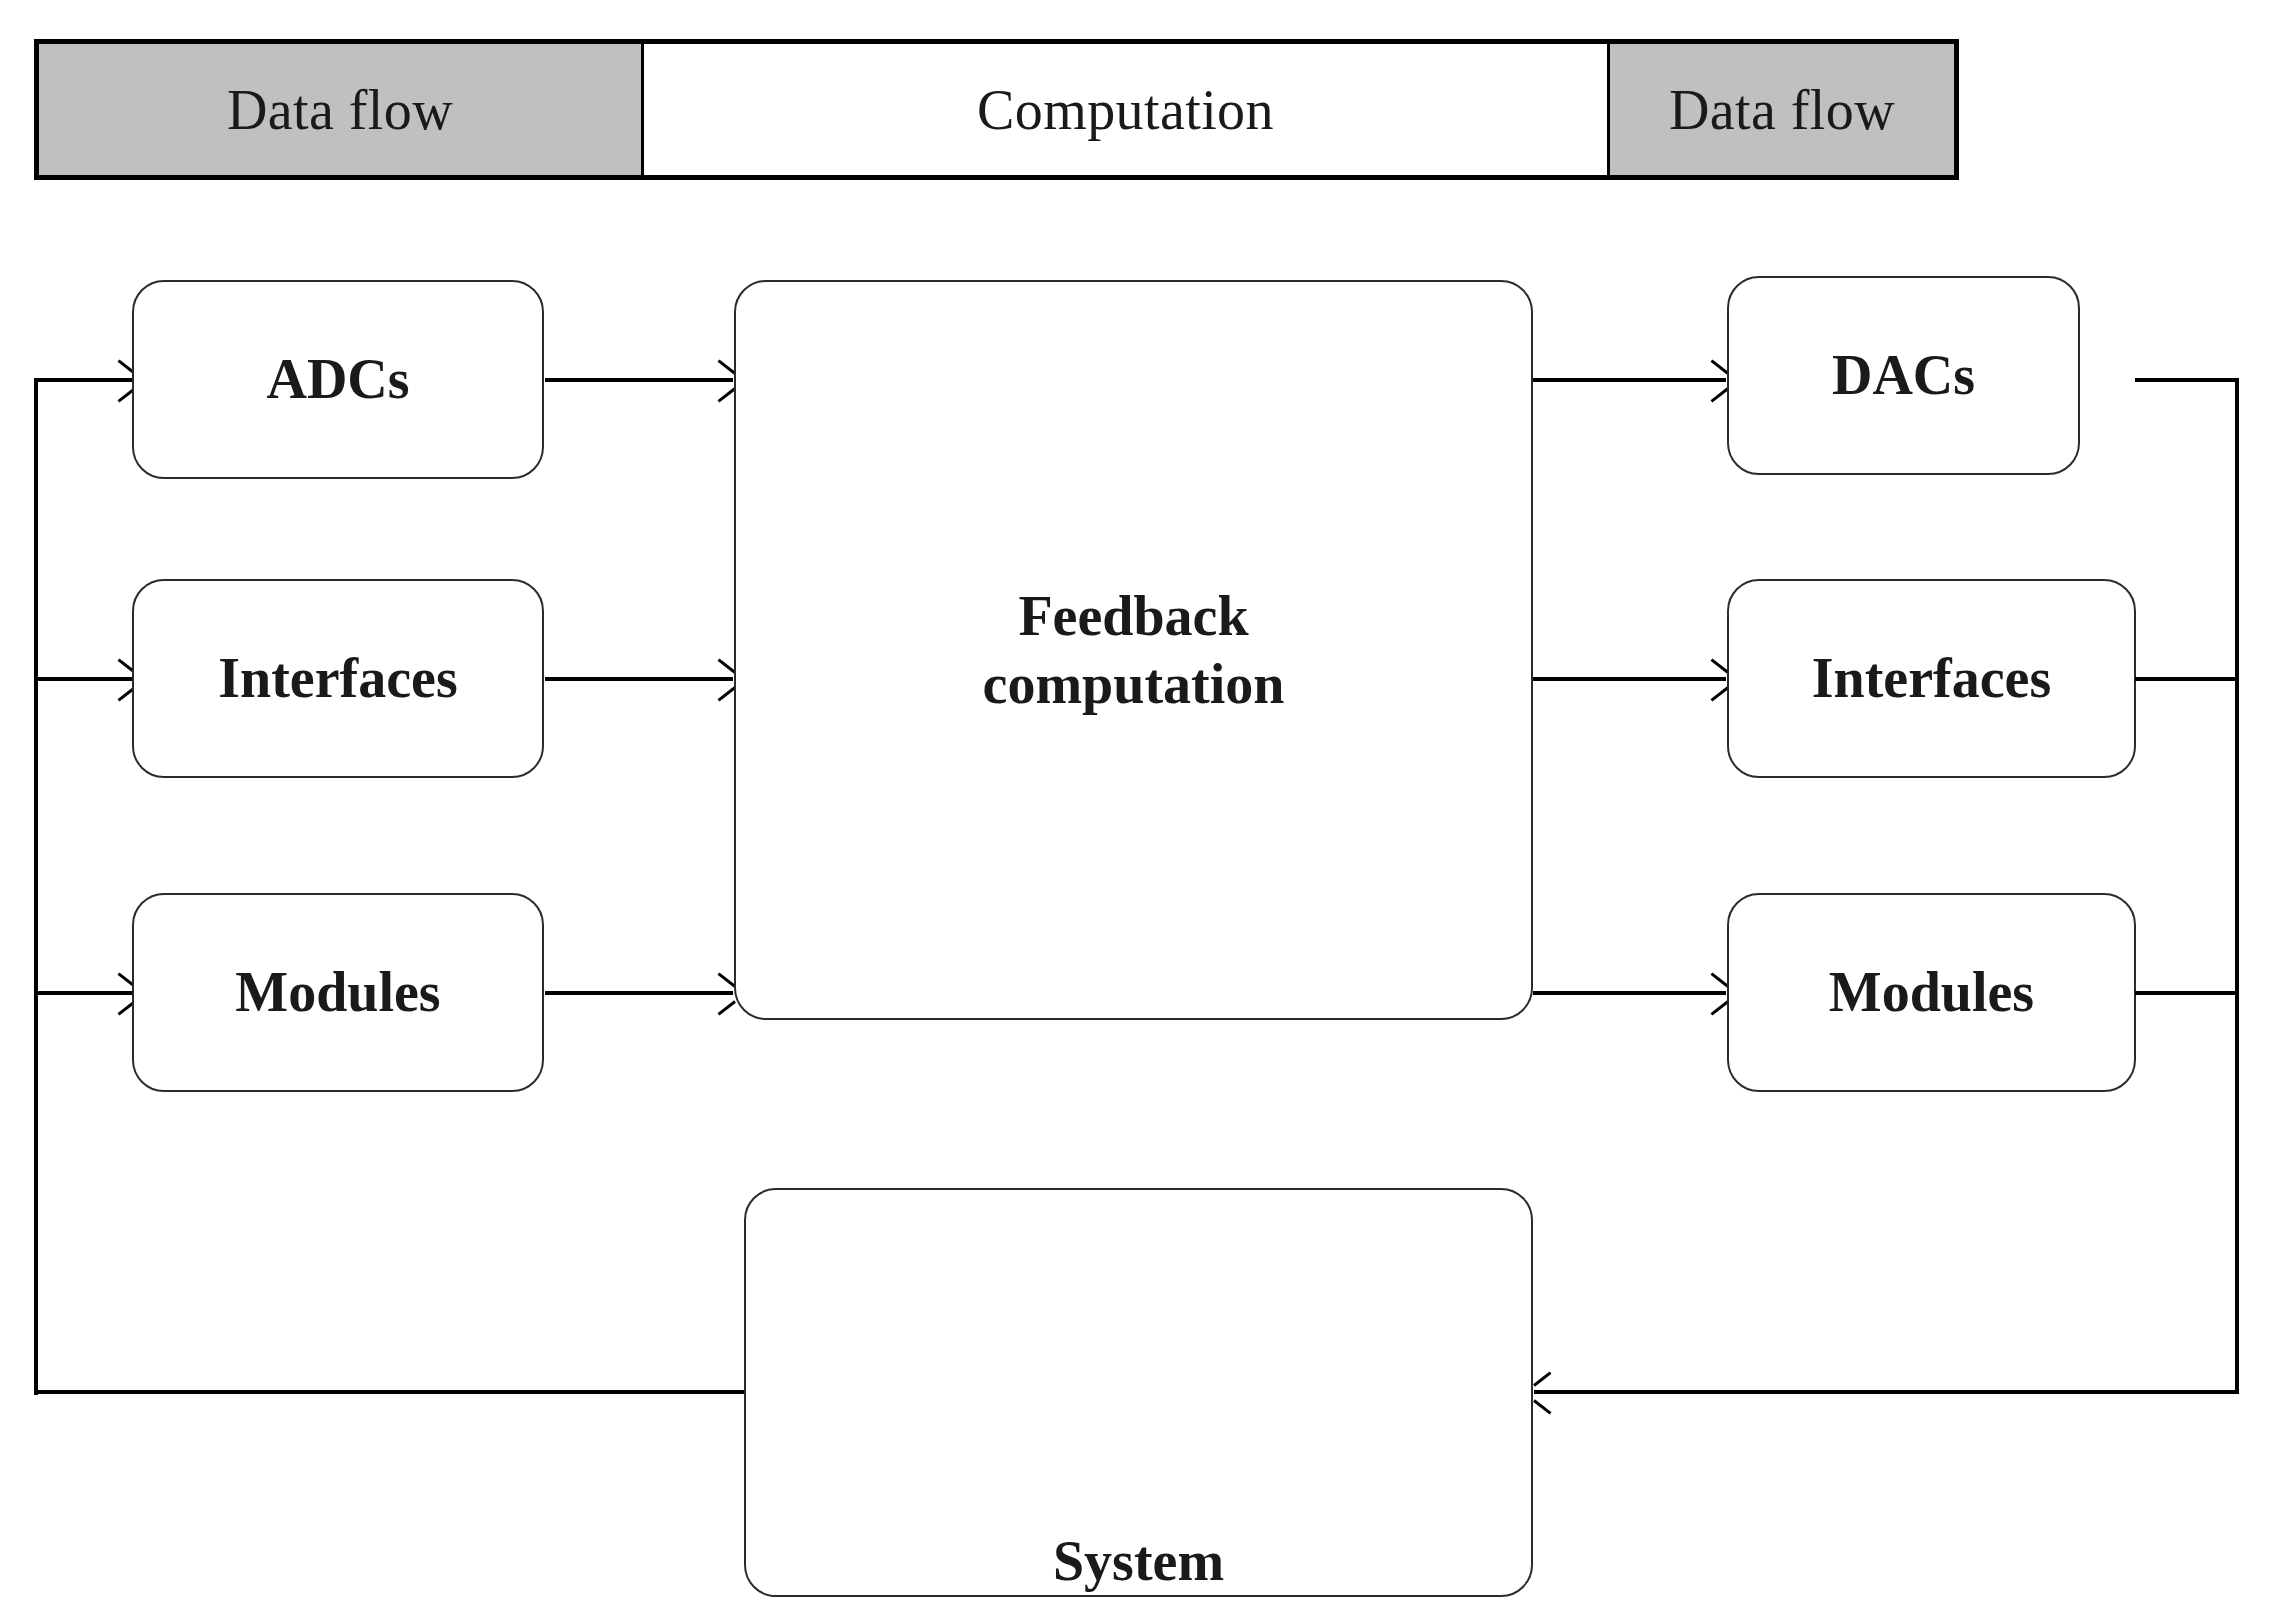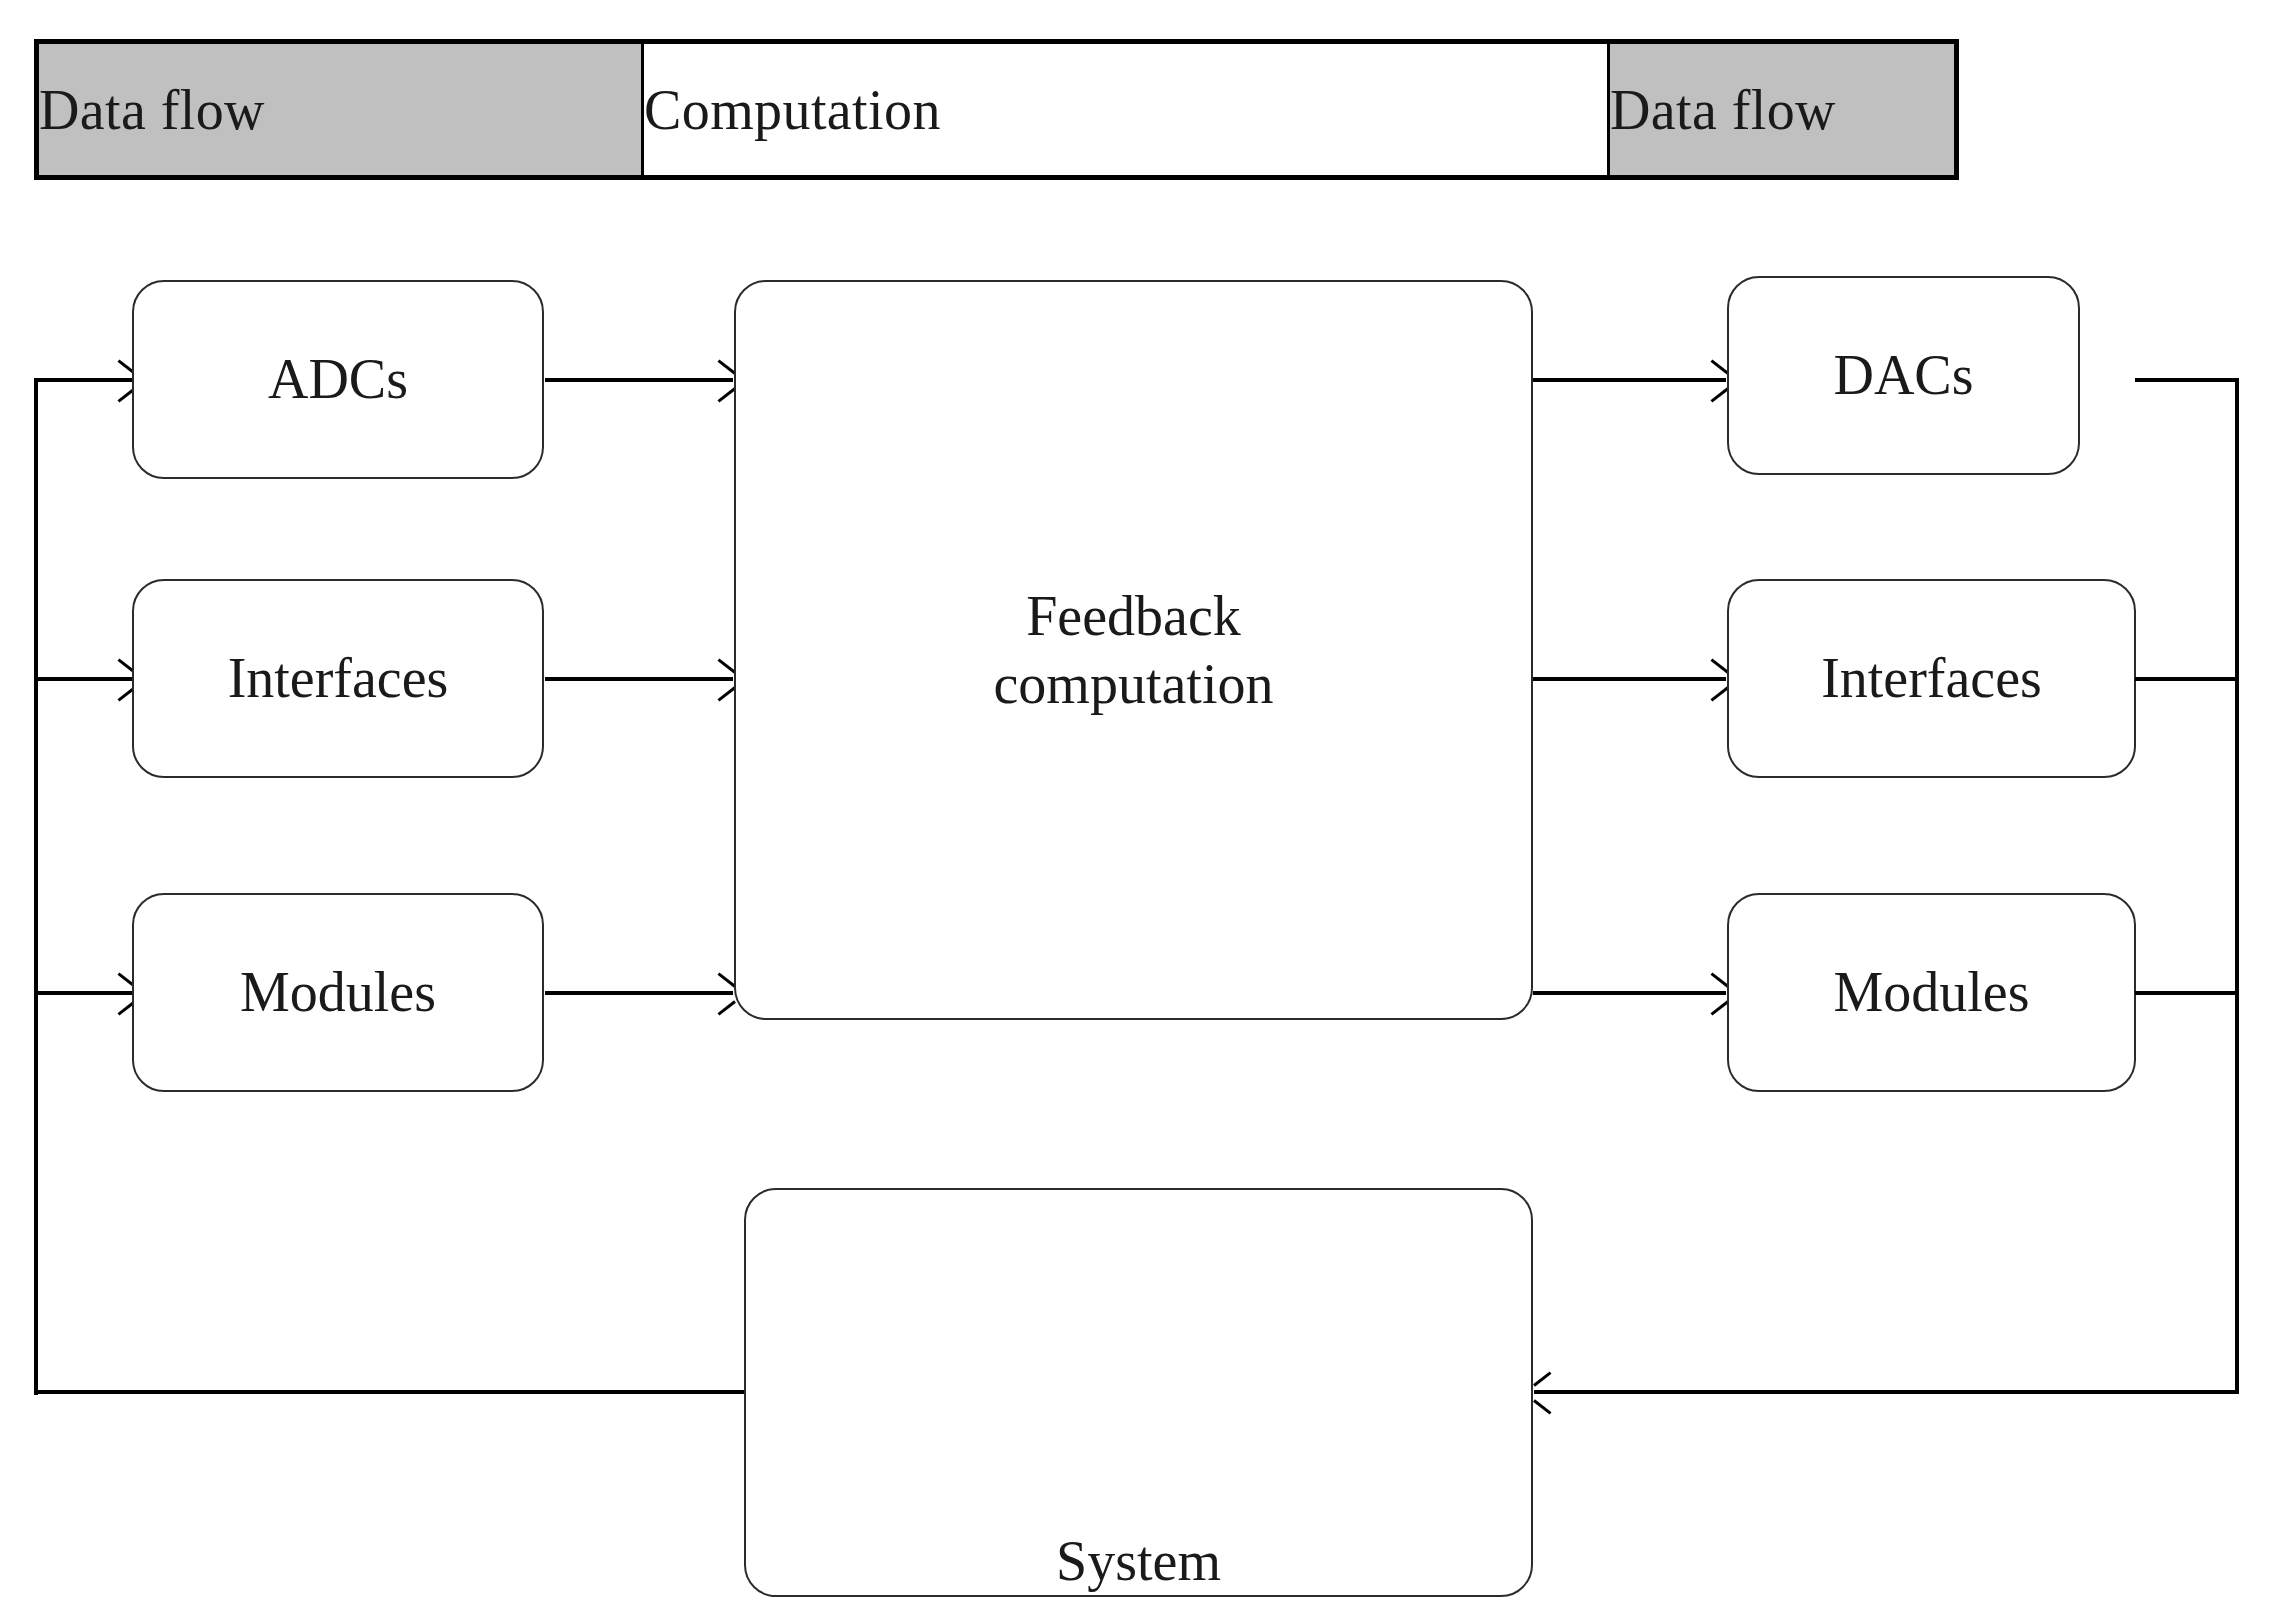--- a/index.html
+++ b/index.html
@@ -26,20 +26,21 @@
     width: 1925px;
     height: 141px;
     border: 5.3px solid #000000;
     box-sizing: border-box;
     display: flex;
     flex-direction: row;
   }
   .header-cell {
     display: flex;
     align-items: center;
+    justify-content: center;
     font-size: 56px;
     color: #1a1a1a;
     letter-spacing: 0.4px;
     box-sizing: border-box;
     height: 100%;
   }
   .header-cell.shaded {
     background: #c0c0c0;
   }
   .header-cell.plain {
@@ -59,20 +60,21 @@
     border: 2.3px solid #2b2b2b;
     border-radius: 32px;
     background: #ffffff;
     display: flex;
     align-items: center;
     justify-content: center;
     text-align: center;
     color: #1a1a1a;
     font-size: 56px;
     line-height: 1.22;
+    font-weight: bold;
   }
   .node .label { display: block; }
 
   
   .n-adc         { left: 132px;  top: 280px;  width: 412px;  height: 199px; }
   .n-interfaces-l{ left: 132px;  top: 579px;  width: 412px;  height: 199px; }
   .n-modules-l   { left: 132px;  top: 893px; width: 412px;  height: 199px; }
 
   
   .n-feedback    { left: 734px;  top: 280px;  width: 799px; height: 740px; }

